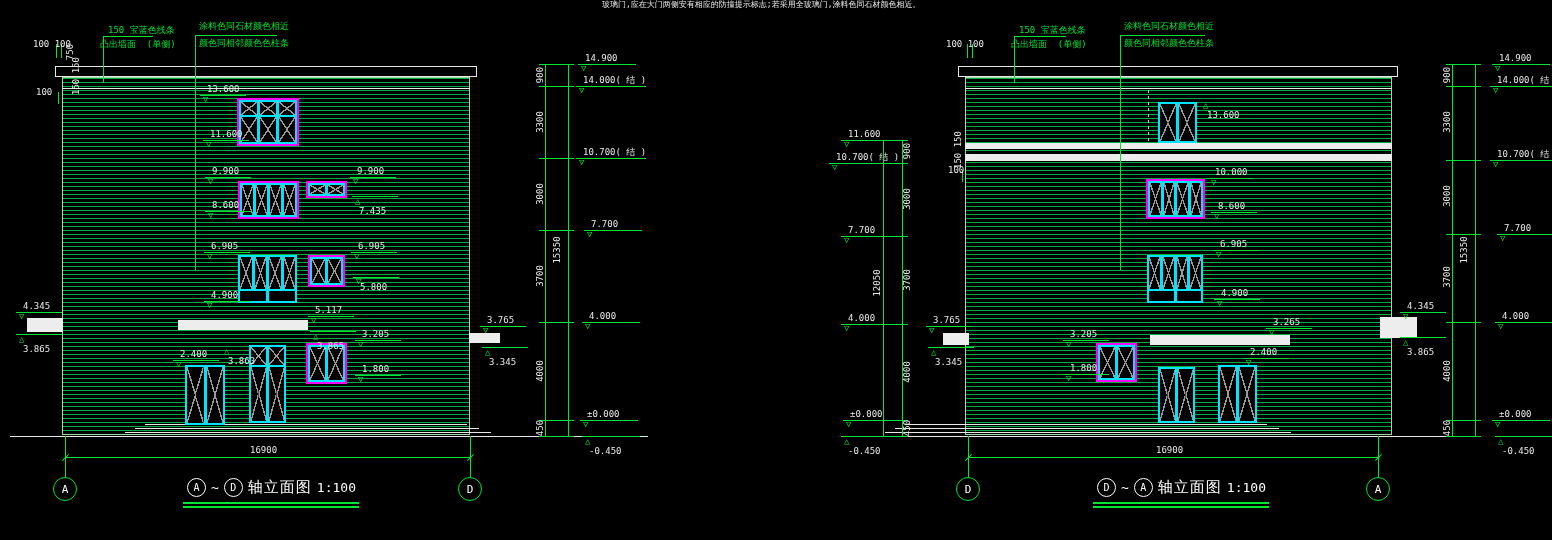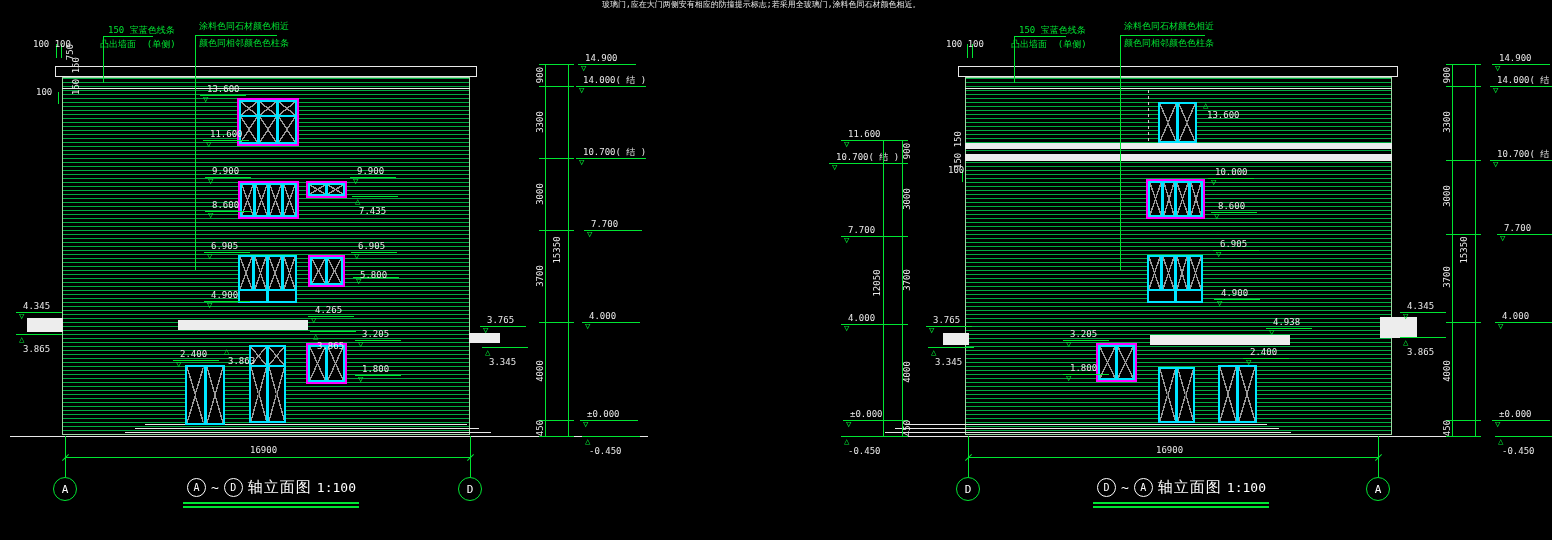--- a/index.html
+++ b/index.html
@@ -172,27 +172,27 @@
     <div class="tri" style="left: 355px; top: 197px;">△</div>
     <div class="t" style="left: 359px; top: 207px;">7.435</div>
     <div class="ghl" style="left: 204px; top: 252px; width: 46px;"></div>
     <div class="tri" style="left: 207px; top: 252px;">▽</div>
     <div class="t" style="left: 211px; top: 242px;">6.905</div>
     <div class="ghl" style="left: 351px; top: 252px; width: 46px;"></div>
     <div class="tri" style="left: 354px; top: 252px;">▽</div>
     <div class="t" style="left: 358px; top: 242px;">6.905</div>
     <div class="ghl" style="left: 353px; top: 277px; width: 46px;"></div>
     <div class="tri" style="left: 356px; top: 277px;">▽</div>
-    <div class="t" style="left: 360px; top: 271px;">5.800</div>
+    <div class="t" style="left: 360px; top: 283px;">5.800</div>
     <div class="ghl" style="left: 204px; top: 301px; width: 46px;"></div>
     <div class="tri" style="left: 207px; top: 301px;">▽</div>
     <div class="t" style="left: 211px; top: 291px;">4.900</div>
     <div class="ghl" style="left: 308px; top: 316px; width: 46px;"></div>
     <div class="tri" style="left: 311px; top: 316px;">▽</div>
-    <div class="t" style="left: 315px; top: 306px;">4.265</div>
+    <div class="t" style="left: 315px; top: 306px;">5.117</div>
     <div class="ghl" style="left: 310px; top: 331px; width: 46px;"></div>
     <div class="tri" style="left: 313px; top: 332px;">△</div>
     <div class="t" style="left: 317px; top: 342px;">3.865</div>
     <div class="ghl" style="left: 355px; top: 340px; width: 46px;"></div>
     <div class="tri" style="left: 358px; top: 340px;">▽</div>
     <div class="t" style="left: 362px; top: 330px;">3.205</div>
     <div class="ghl" style="left: 173px; top: 360px; width: 46px;"></div>
     <div class="tri" style="left: 176px; top: 360px;">▽</div>
     <div class="t" style="left: 180px; top: 350px;">2.400</div>
     <div class="tri" style="left: 224px; top: 347px;">△</div>
@@ -347,21 +347,21 @@
     <div class="tri" style="left: 1066px; top: 340px;">▽</div>
     <div class="t" style="left: 1070px; top: 330px;">3.205</div>
     <div class="ghl" style="left: 1063px; top: 374px; width: 46px;"></div>
     <div class="tri" style="left: 1066px; top: 374px;">▽</div>
     <div class="t" style="left: 1070px; top: 364px;">1.800</div>
     <div class="ghl" style="left: 1243px; top: 358px; width: 46px;"></div>
     <div class="tri" style="left: 1246px; top: 358px;">▽</div>
     <div class="t" style="left: 1250px; top: 348px;">2.400</div>
     <div class="ghl" style="left: 1266px; top: 328px; width: 46px;"></div>
     <div class="tri" style="left: 1269px; top: 328px;">▽</div>
-    <div class="t" style="left: 1273px; top: 318px;">4.938</div>
+    <div class="t" style="left: 1273px; top: 318px;">3.265</div>
     <div class="ghl" style="left: 926px; top: 326px; width: 46px;"></div>
     <div class="tri" style="left: 929px; top: 326px;">▽</div>
     <div class="t" style="left: 933px; top: 316px;">3.765</div>
     <div class="ghl" style="left: 928px; top: 347px; width: 46px;"></div>
     <div class="tri" style="left: 931px; top: 348px;">△</div>
     <div class="t" style="left: 935px; top: 358px;">3.345</div>
     <div class="ghl" style="left: 1400px; top: 312px; width: 46px;"></div>
     <div class="tri" style="left: 1403px; top: 312px;">▽</div>
     <div class="t" style="left: 1407px; top: 302px;">4.345</div>
     <div class="ghl" style="left: 1400px; top: 337px; width: 46px;"></div>

